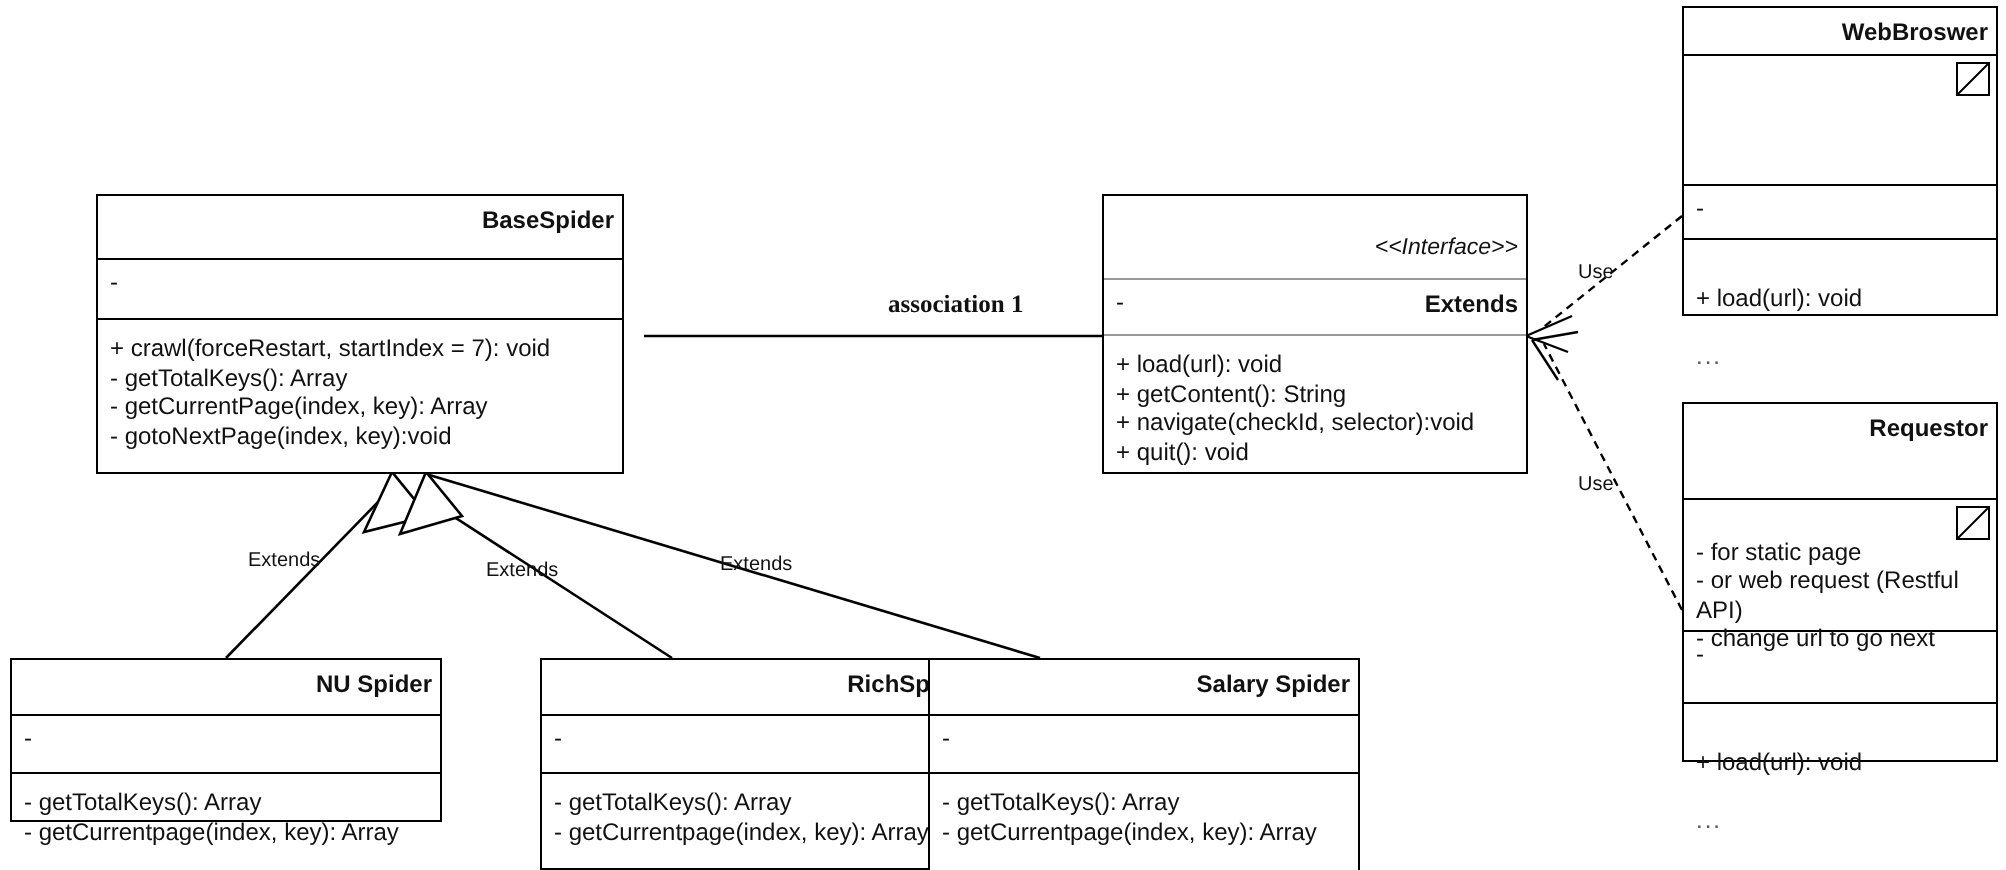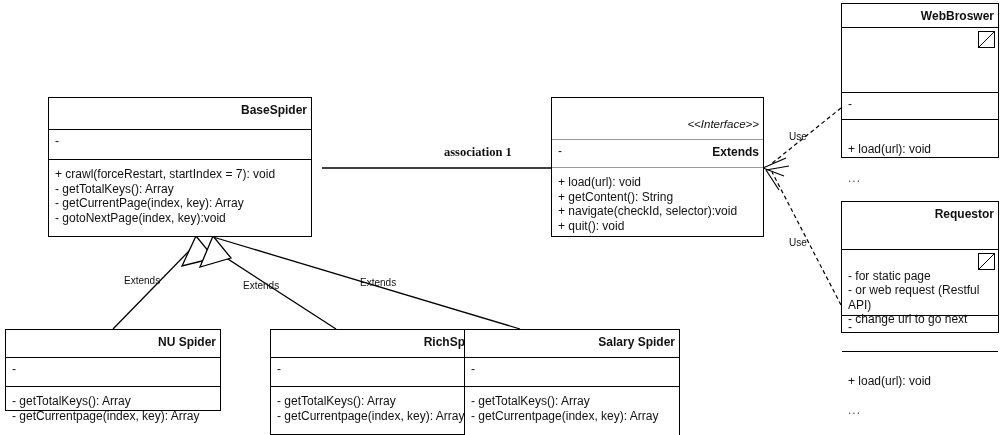--- a/index.html
+++ b/index.html
@@ -170,21 +170,21 @@
         <line x1="0.5" y1="16.5" x2="16.5" y2="0.5" stroke="#000000" stroke-width="1"></line>
       </svg>
     </div>
     <div class="sect divider-dark attr-dash" style="height:27px;">-</div>
     <div class="sect divider-dark ops">
       <div>+ load(url): void</div>
       <div class="ellipsis">...</div>
     </div>
   </div>
 
-  <div class="umlbox" style="left:841px; top:201px; width:158px; height:132px;">
+  <div class="umlbox" style="left:841px; top:201px; width:158px; height:180px;">
     <div class="sect title" style="height:23px;">Requestor</div>
     <div class="sect divider-dark" style="height:66px; position:relative;margin-top:24px;">
       <span>- for static page
 - or web request (Restful
 API)
 - change url to go next</span>
       <svg class="note-corner" viewBox="0 0 17 17">
         <rect x="0.5" y="0.5" width="16" height="16" fill="#ffffff" stroke="#000000" stroke-width="1"></rect>
         <line x1="0.5" y1="16.5" x2="16.5" y2="0.5" stroke="#000000" stroke-width="1"></line>
       </svg>

